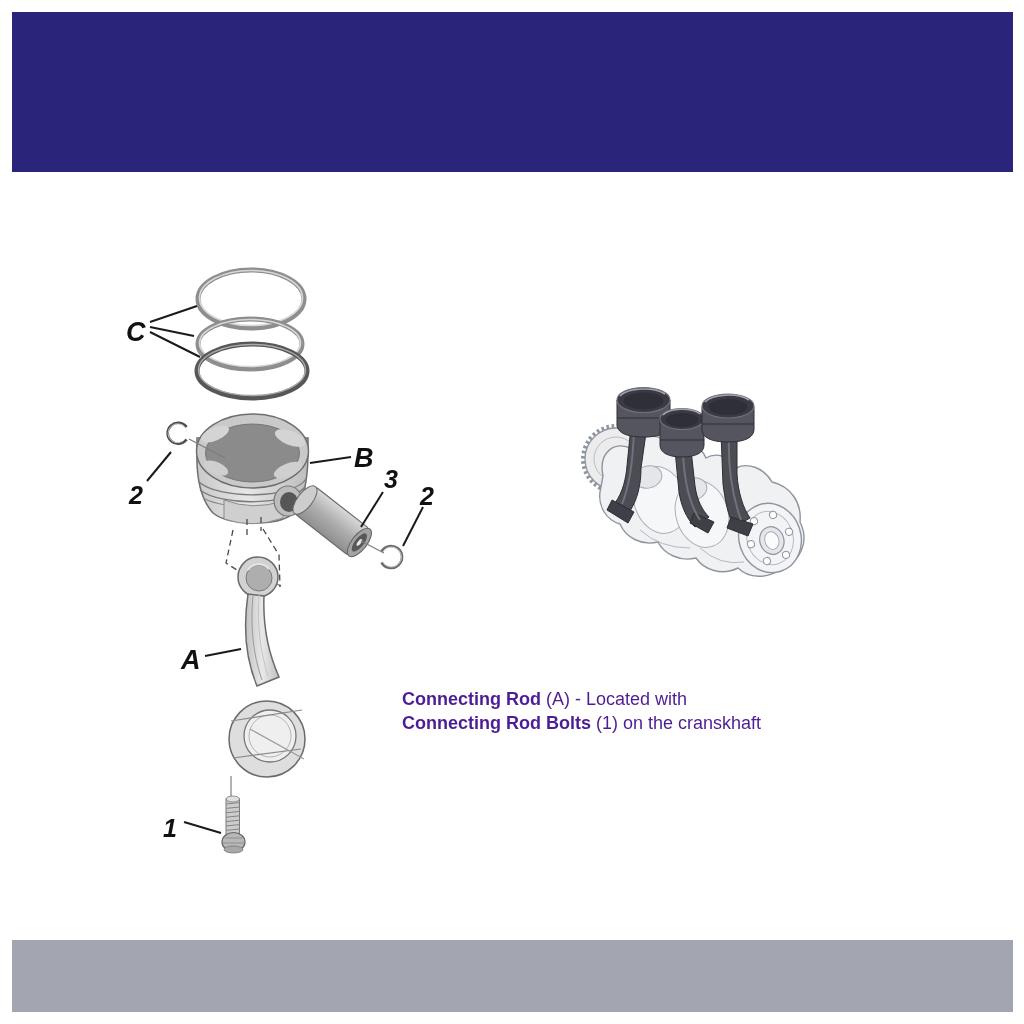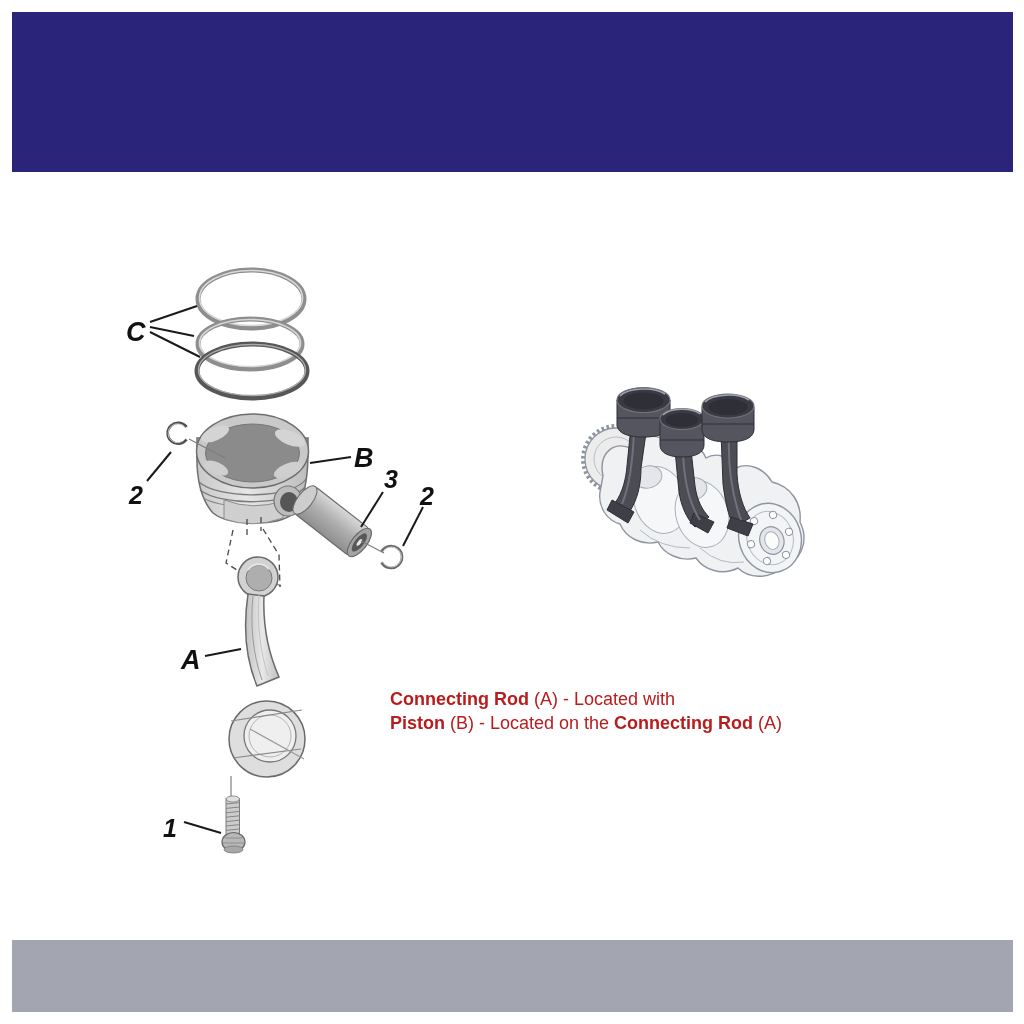--- a/index.html
+++ b/index.html
@@ -5,21 +5,21 @@
   html,body{margin:0;padding:0;}
   body{
     width:1024px;height:1024px;position:relative;background:#ffffff;
     font-family:"Liberation Sans",sans-serif;overflow:hidden;
   }
   .band{position:absolute;left:12px;width:1001px;}
   #header-band{top:12px;height:160px;}
   #footer-band{top:940px;height:72px;}
   .stage{position:absolute;left:0;top:0;width:1024px;height:1024px;}
   .caption{
-    position:absolute;left:390px;top:687px;color:#b91c1c;
+    position:absolute;left:402px;top:687px;color:#4c1d95;
     font-size:18px;line-height:24.4px;letter-spacing:0;
   }
   .caption .b{font-weight:bold;}
   .lbl{
     font-family:"Liberation Sans",sans-serif;
     font-weight:bold;font-style:italic;fill:#111111;
   }
   .lbl-big{font-size:27px;}
   .lbl-num{font-size:25px;}
   .leader{stroke:#1a1a1a;stroke-width:2;fill:none;}
@@ -228,14 +228,14 @@
       <path d="M 702,424 L 754,424" stroke="#2e2e36" stroke-width="1"></path>
       <ellipse cx="728" cy="406" rx="26" ry="12" fill="#3a3a44" stroke="#70707a" stroke-width="1.2"></ellipse>
       <ellipse cx="728" cy="407" rx="19.5" ry="8" fill="#2f2f38"></ellipse>
       <path d="M 705,402 A 25,11 0 0 1 749,400" fill="none" stroke="#9fa2aa" stroke-width="1.5"></path>
     </g>
   </g>
 </svg>
 
 <div class="caption" id="caption">
     <div><span class="b">Connecting Rod</span><span> (A) - Located with</span></div>
-    <div><span class="b">Piston</span><span> (B) - Located on the </span><span class="b">Connecting Rod</span><span> (A)</span></div>
+    <div><span class="b">Connecting Rod Bolts</span><span> (1) on the cranskhaft</span></div>
   </div>
 
 </body></html>

